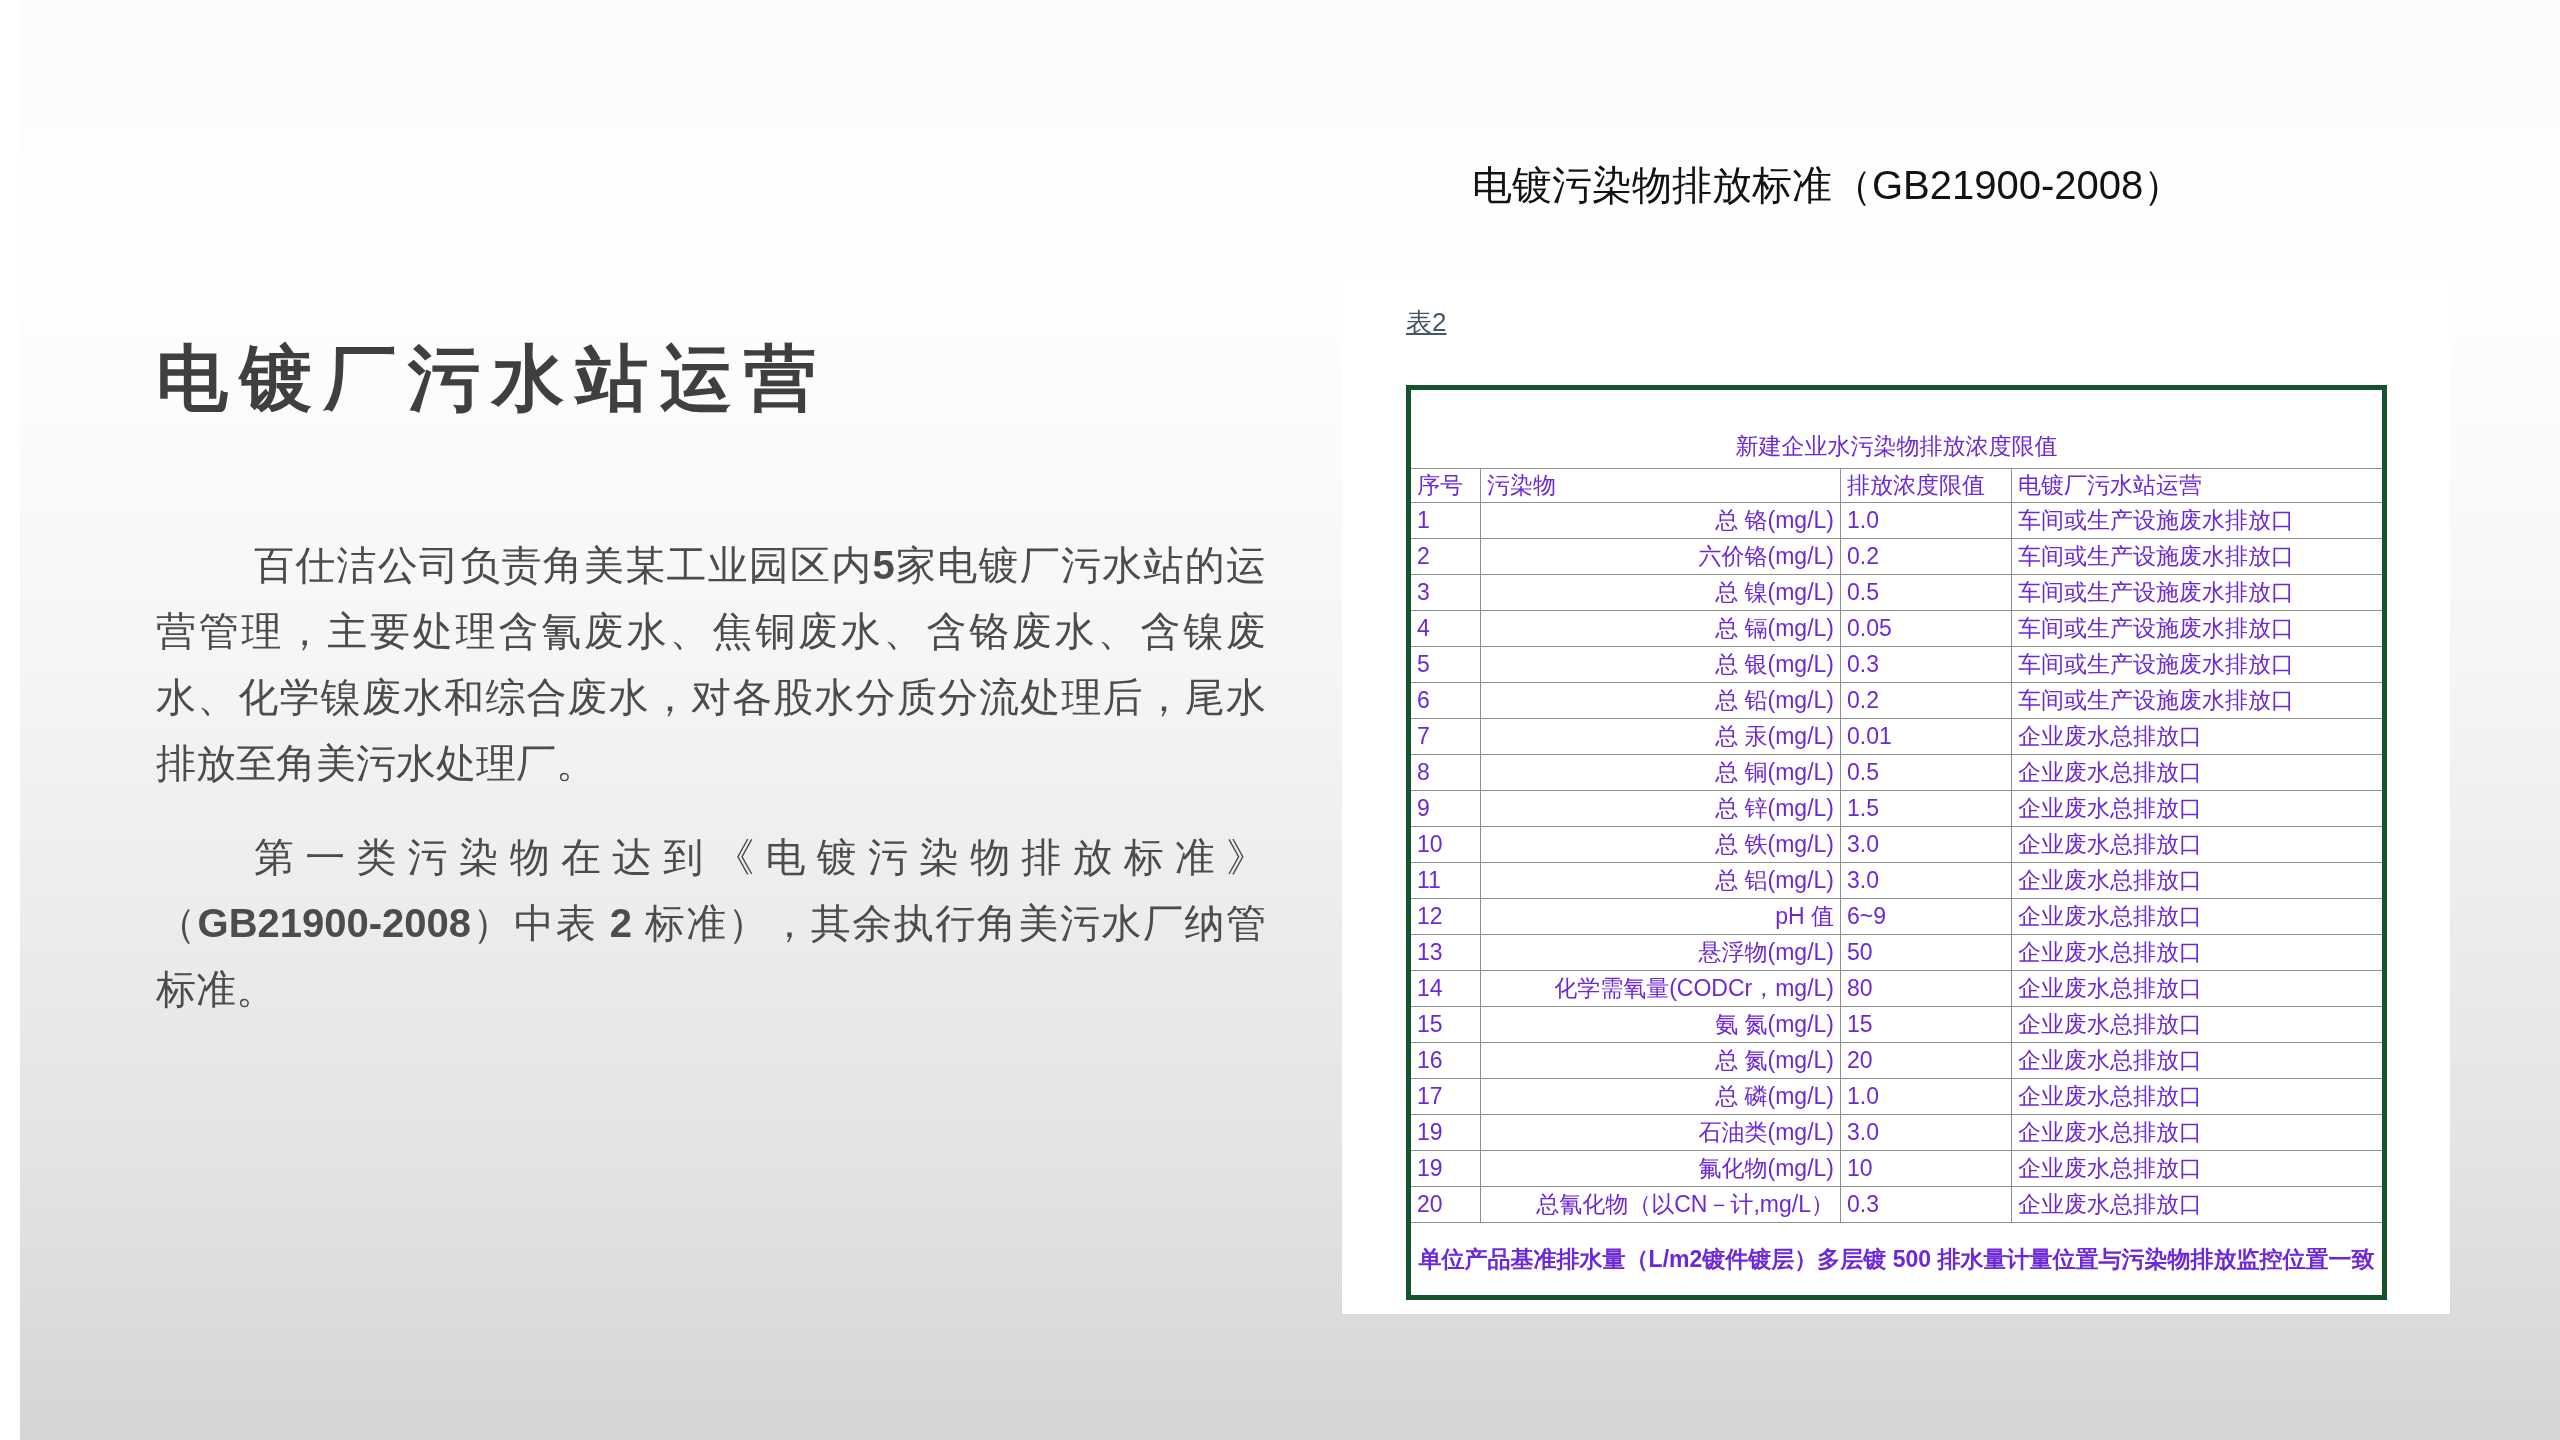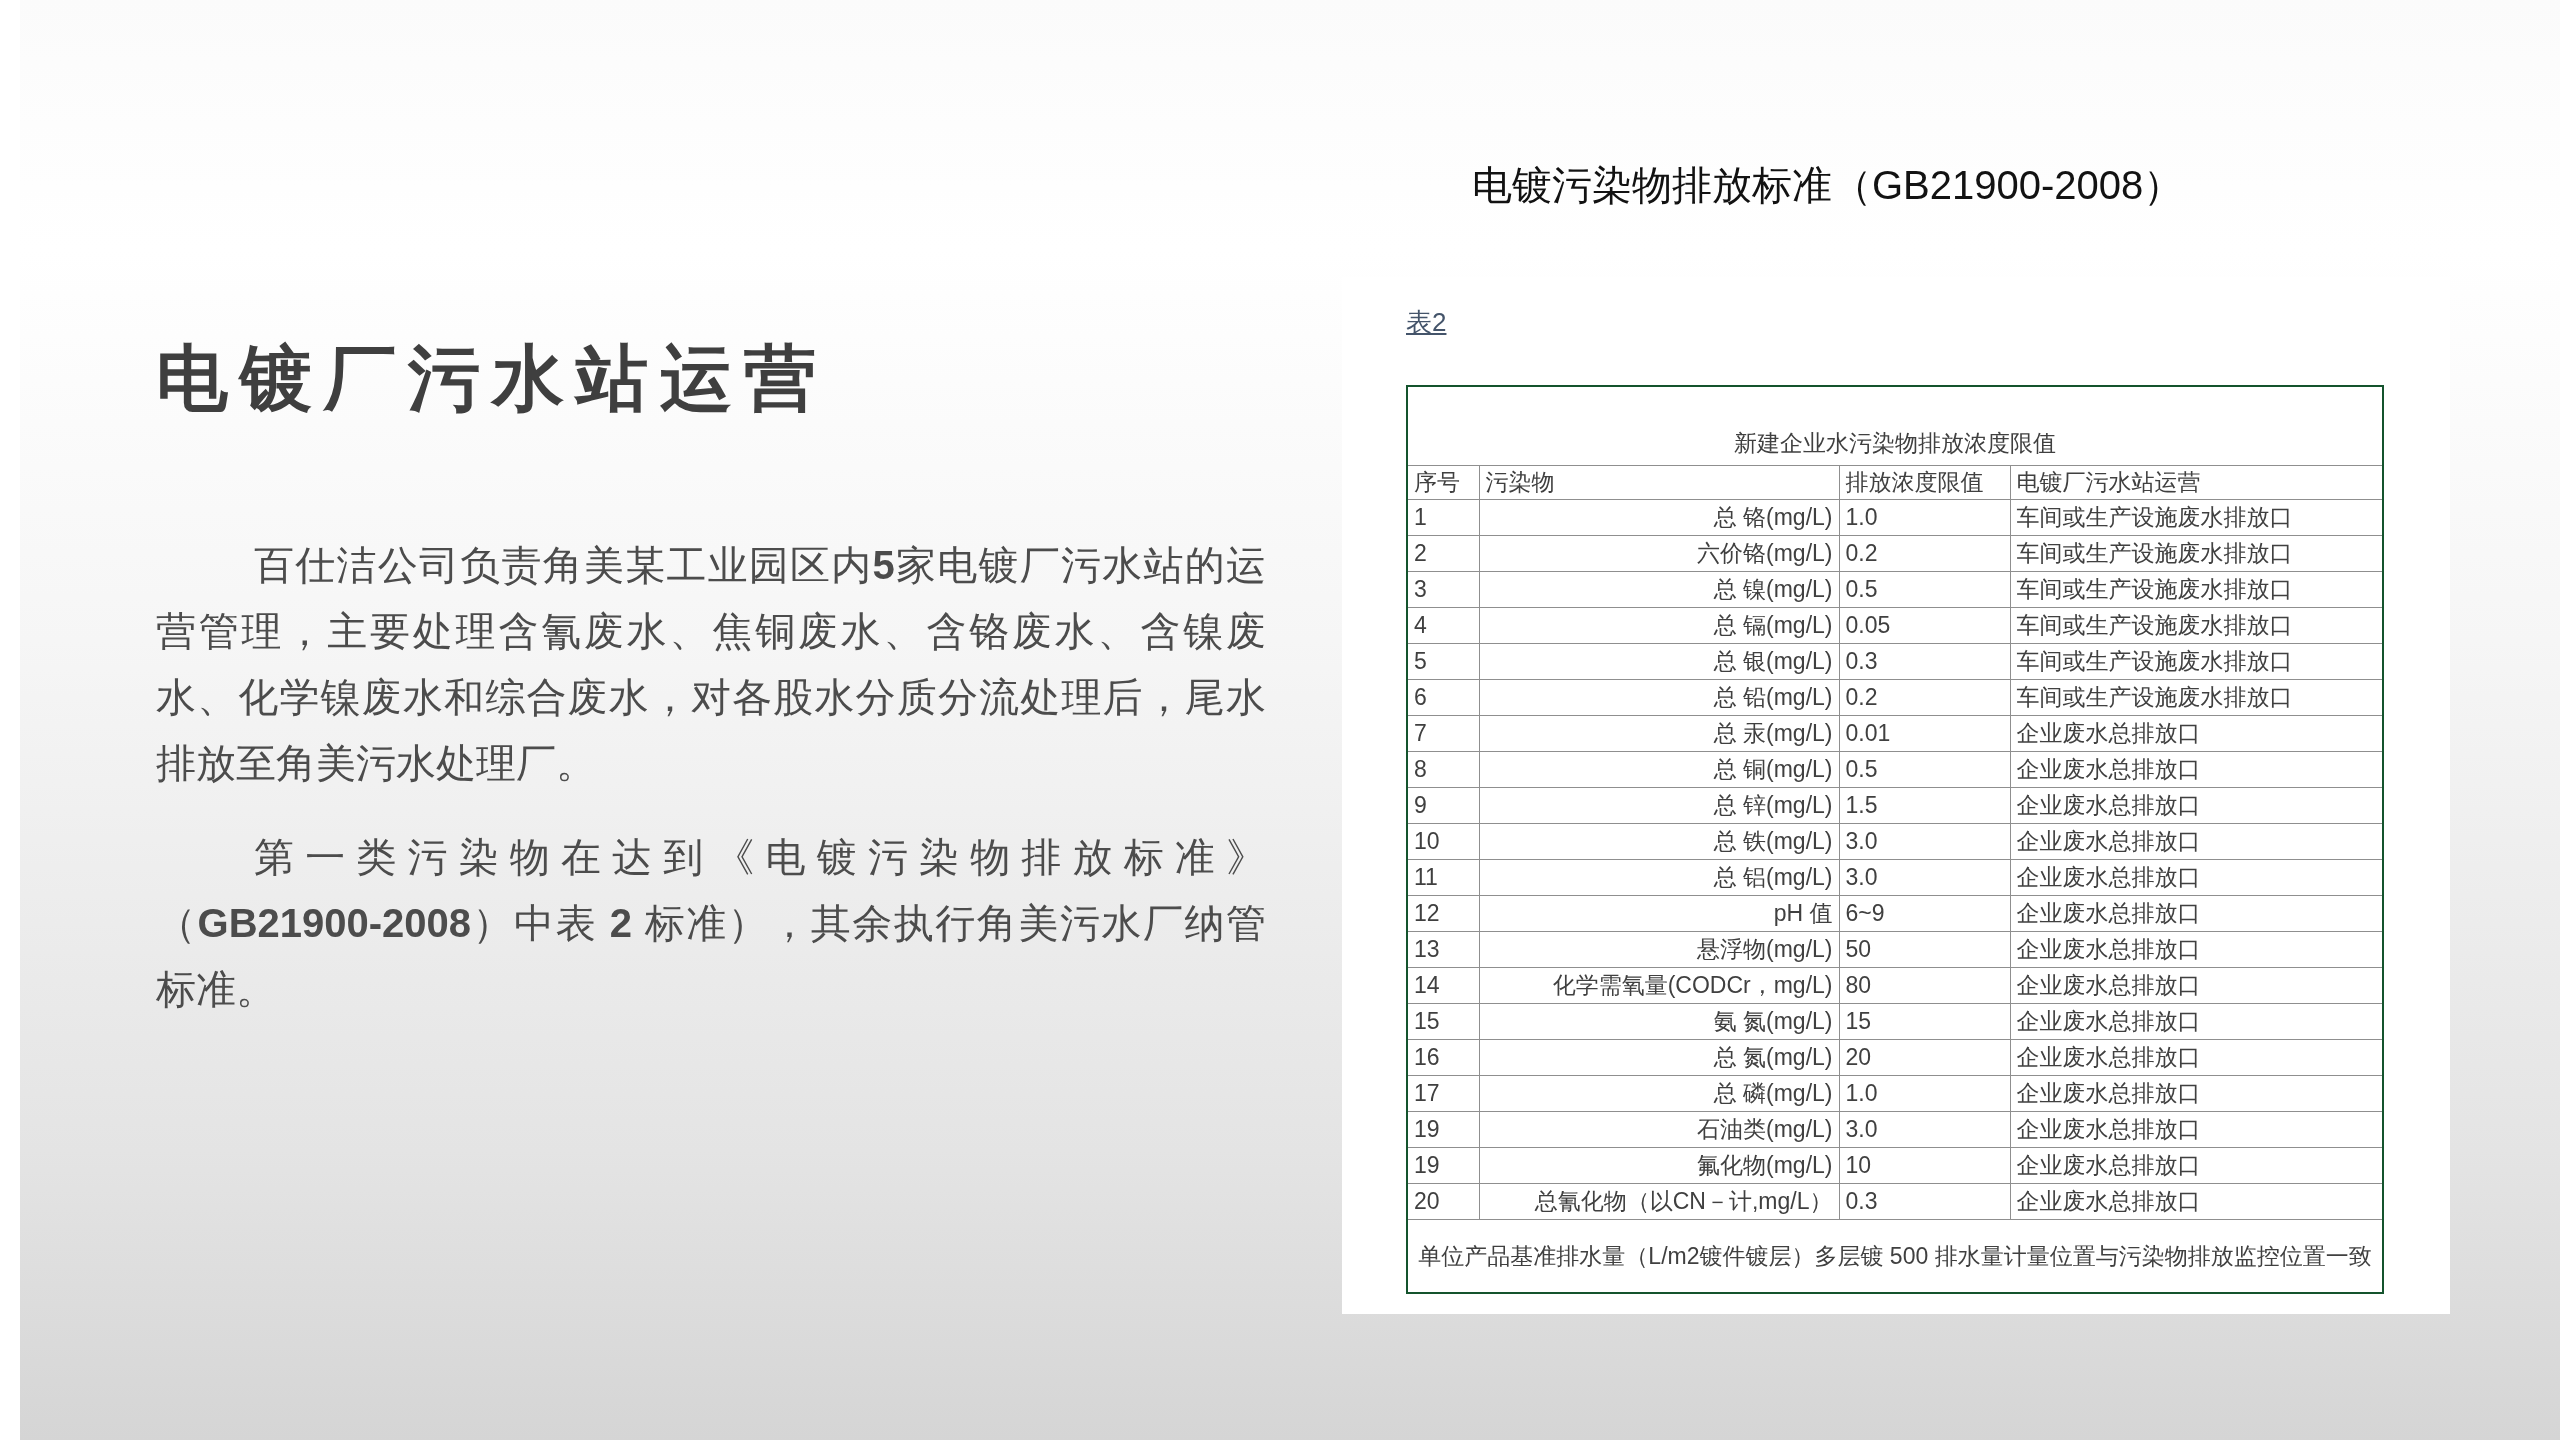--- a/index.html
+++ b/index.html
@@ -67,22 +67,22 @@
     text-decoration: underline;
   }
   table.std {
     position: absolute;
     left: 64px;
     top: 108px;
     width: 976px;
     border-collapse: collapse;
     table-layout: fixed;
     font-size: 23px;
-    color: #404040;
-    border: 2px solid #14532d;
+    color: #6d28d9;
+    border: 5px solid #14532d;
   }
   table.std td, table.std th {
     border: 1px solid #8f8f8f;
     font-weight: normal;
     padding: 0 6px;
     overflow: hidden;
     white-space: nowrap;
   }
   tr.span-header-row td {
     height: 72px;
@@ -100,20 +100,21 @@
   td.c3, th.c3 { text-align: left; }
   th.c3 { text-align: left; }
   td.c4, th.c4 { text-align: left; }
   tr.footer-row td {
     height: 72px;
     text-align: center;
     vertical-align: middle;
     line-height: 34px;
     white-space: normal;
     padding: 0 2px;
+    font-weight: bold;
   }
 </style>
 </head>
 <body>
 
 <div class="slide">
 
   <div class="standard-title">电镀污染物排放标准（GB21900-2008）</div>
 
   <h1 class="slide-title">电镀厂污水站运营</h1>

